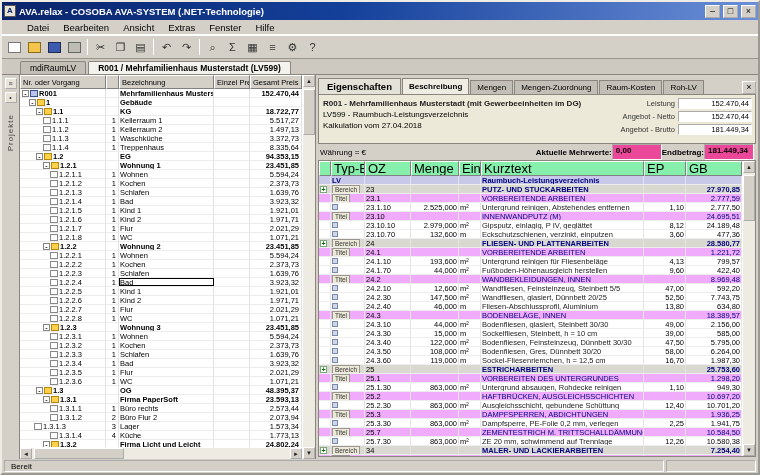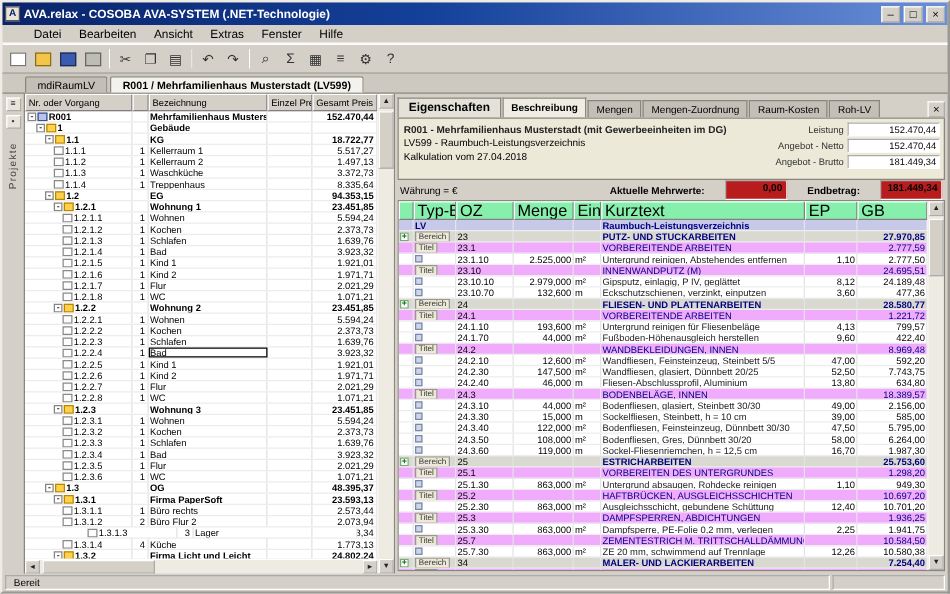--- a/index.html
+++ b/index.html
@@ -72,23 +72,23 @@
   .rtab { font-size:8px; padding:1px 6px; border:1px solid #8a867e; border-bottom:none; background:#c3bfb6; height:14px; display:flex; align-items:center; white-space:nowrap; }
   .rtab.active { background:#efece3; font-weight:bold; height:16px; }
   .rp-close { margin-left:auto; width:14px; height:13px; border:1px outset #fff; background:#d4d0c8; text-align:center; font-size:9px; line-height:11px; }
   .rp-info { height:50px; flex:0 0 50px; display:flex; border:1px solid #8a867e; background:#ece9d8; margin:0 2px; }
   .info-left { flex:1; padding:3px 4px; font-size:8px; line-height:1.4; overflow:hidden; }
   .info-l1 { font-weight:bold; color:#222; }
   .info-right { width:168px; flex:0 0 168px; padding:3px 3px 0 0; font-size:7.5px; }
   .fieldrow { display:flex; align-items:center; justify-content:flex-end; gap:3px; margin-bottom:2px; }
   .f-label { color:#333; }
   .f-value { width:74px; background:#fff; border:1px inset #fff; text-align:right; padding:0 2px; font-size:7.5px; height:11px; line-height:10px; }
-  .rp-totals { height:16px; flex:0 0 16px; display:flex; align-items:center; font-size:8px; padding:0 4px; gap:16px; }
+  .rp-totals { height:16px; flex:0 0 16px; display:flex; align-items:center; font-size:8px; padding:0 4px; gap:0; }
   .tot-label { font-weight:bold; }
-  .tot-box { background:#b91c1c; border:1px inset #fff; padding:0 3px; min-width:50px; text-align:right; font-weight:bold; height:16px; line-height:11px; }
+  .tot-box { background:#ec4899; border:1px inset #fff; padding:0 3px; min-width:50px; font-weight:bold; height:16px; line-height:11px; }
   .spacer { flex:1; }
 
   
   .rtable { flex:1; display:flex; margin:0 2px 2px; border:1px solid #8a867e; background:#fff; overflow:hidden; }
   .rt-main { flex:1; display:flex; flex-direction:column; overflow:hidden; }
   .rt-header { height:15px; flex:0 0 15px; display:flex; background:#86efac; font-size:13px; }
   .r-tree { width:12px; flex:0 0 12px; } .r-typ { width:34px; flex:0 0 34px; } .r-oz { width:46px; flex:0 0 46px; }
   .r-menge { width:48px; flex:0 0 48px; } .r-einh { width:22px; flex:0 0 22px; } .r-kurz { flex:1; }
   .r-ep { width:42px; flex:0 0 42px; } .r-gb { width:56px; flex:0 0 56px; }
   .rt-body { flex:1; overflow:hidden; }
@@ -554,21 +554,21 @@
               <div class="lcell c-nr" style="padding-left: 30px;">
                 <span class="ic ic-doc"></span>
                 <span class="nrtxt">1.3.1.2</span>
               </div>
               <div class="lcell c-m num">2</div>
               <div class="lcell c-bez">Büro Flur 2</div>
               <div class="lcell c-ep num"></div>
               <div class="lcell c-gp num">2.073,94</div>
             </div>
             <div class="lrow">
-              <div class="lcell c-nr" style="padding-left: 14px; margin-left: 36px;">
+              <div class="lcell c-nr" style="padding-left: 14px;">
                 <span class="ic ic-doc"></span>
                 <span class="nrtxt">1.3.1.3</span>
               </div>
               <div class="lcell c-m num">3</div>
               <div class="lcell c-bez">Lager</div>
               <div class="lcell c-ep num"></div>
               <div class="lcell c-gp num">1.573,34</div>
             </div>
             <div class="lrow">
               <div class="lcell c-nr" style="padding-left: 30px;">

